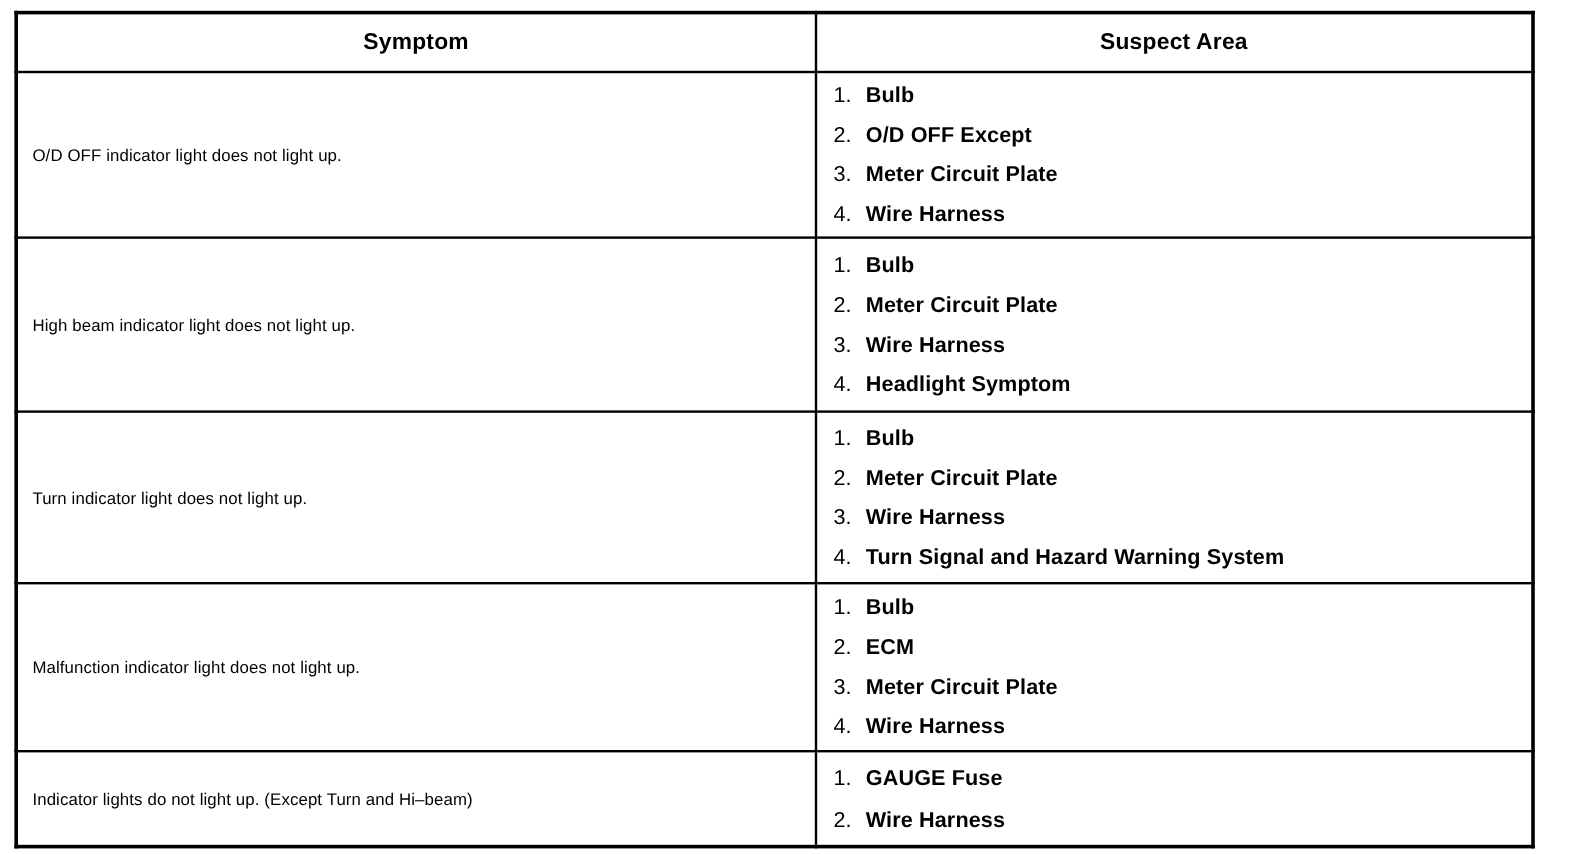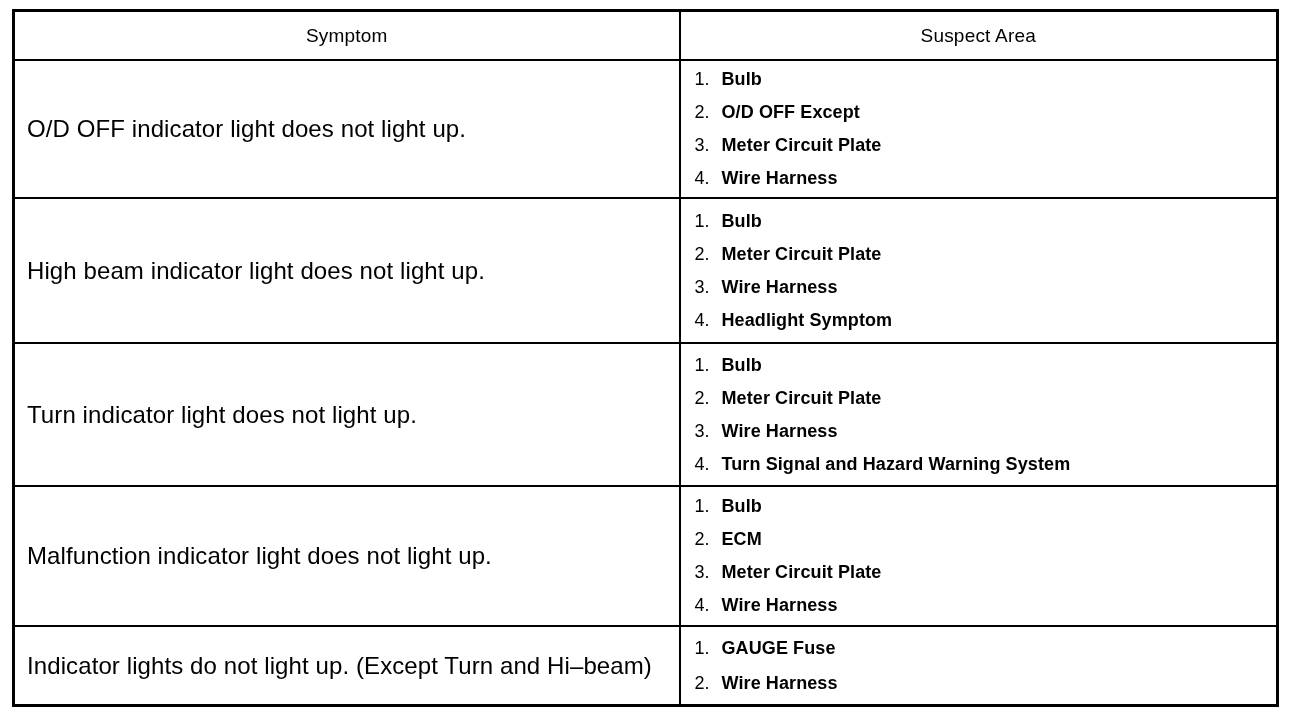--- a/index.html
+++ b/index.html
@@ -46,21 +46,21 @@
     padding: 0;
     vertical-align: middle;
     background: #ffffff;
   }
 
   
   thead th {
     height: 47px;
     border-bottom-width: 3px;
     text-align: center;
-    font-weight: normal;
+    font-weight: bold;
   }
   .head-label {
     display: block;
     font-size: 19px;
     line-height: 20px;
     letter-spacing: 0.2px;
     text-align: center;
   }
 
   
@@ -69,21 +69,21 @@
   tbody tr.r3 td { height: 141px; }
   tbody tr.r4 td { height: 138px; }
   tbody tr.r5 td { height: 77px; }
 
   td.symptom-cell {
     padding: 0 14px 0 12px;
     vertical-align: middle;
   }
   .symptom-text {
     display: block;
-    font-size: 24px;
+    font-size: 14px;
     line-height: 22px;
     letter-spacing: 0.1px;
   }
 
   td.suspect-cell {
     padding: 0 10px 0 14px;
     vertical-align: middle;
   }
 
   ol.suspect-list {

